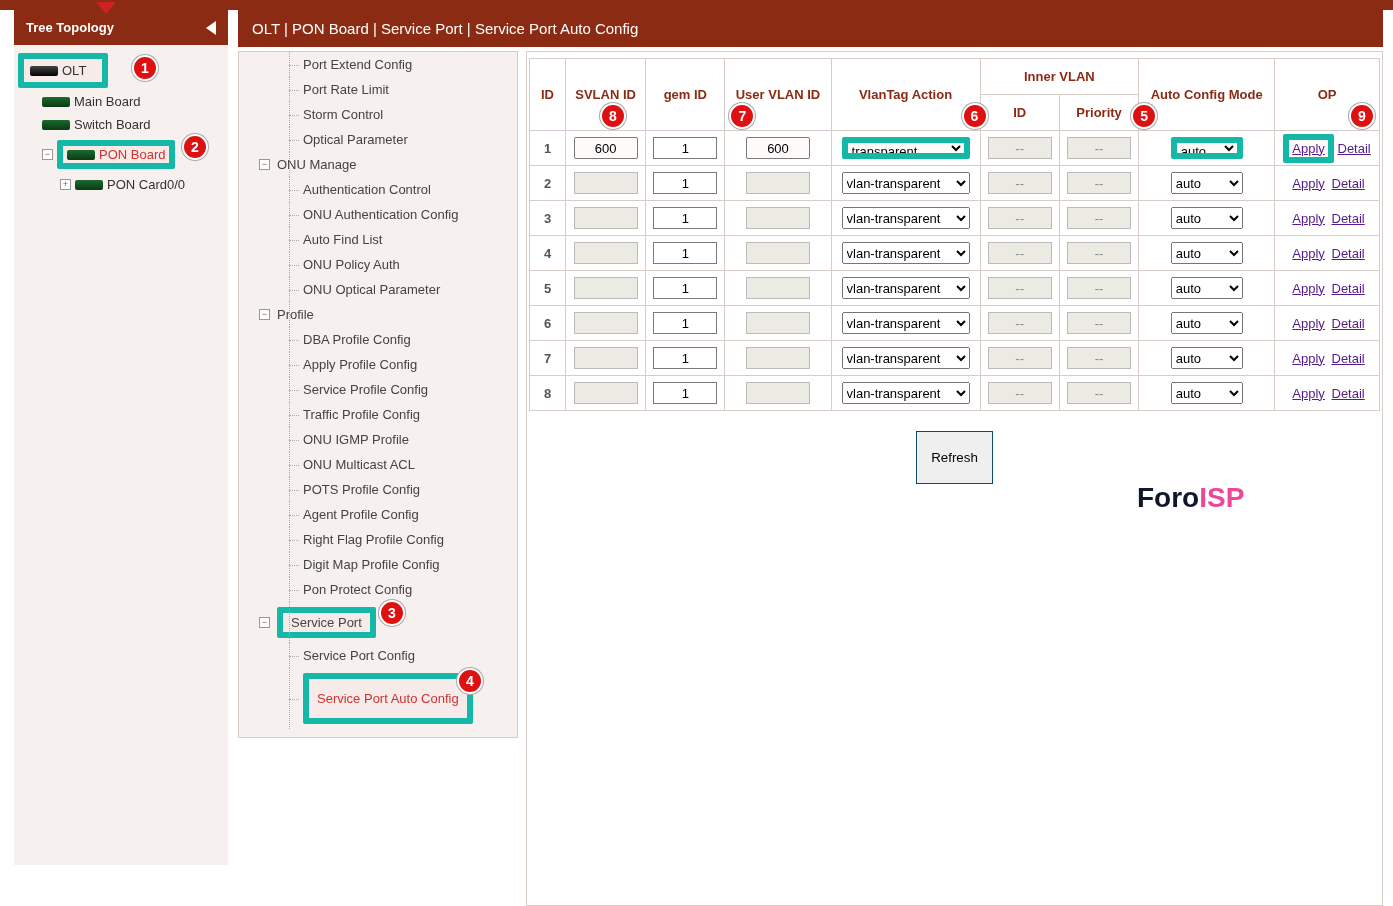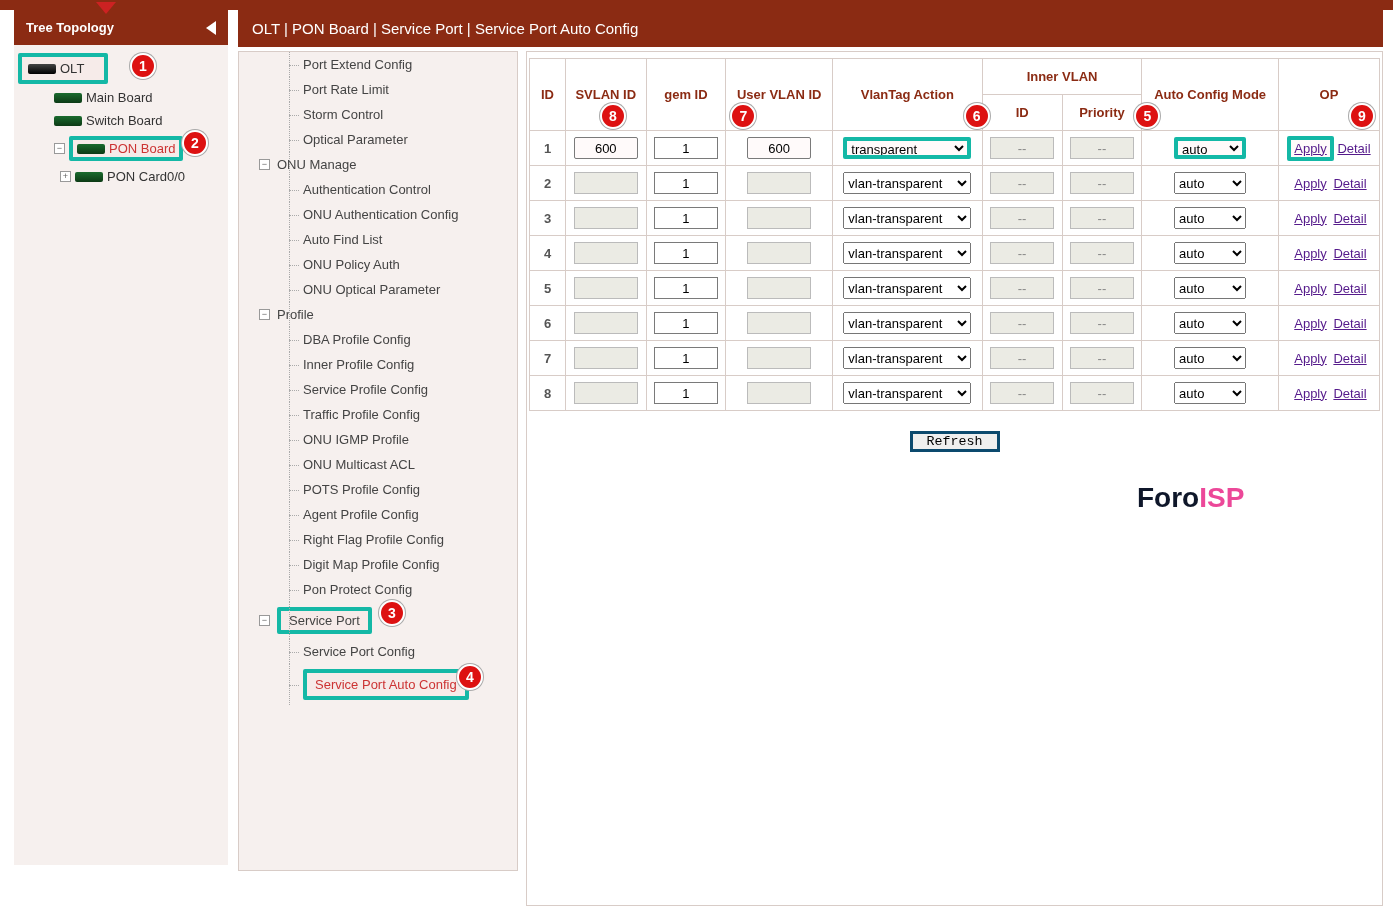--- a/index.html
+++ b/index.html
@@ -10,33 +10,33 @@
   .layout { display: flex; height: 896px; }
   .leftcol { width: 214px; flex-shrink: 0; margin-left: 14px; }
   .rightcol { flex: 1; display: flex; flex-direction: column; padding-left: 10px; padding-right: 10px; }
 
   .panel-head { background: #8b2b13; color: #fff; font-weight: bold; padding: 10px 12px; display: flex; align-items: center; justify-content: space-between; }
   .panel-head .collapse-icon { width: 0; height: 0; border-top: 7px solid transparent; border-bottom: 7px solid transparent; border-right: 10px solid #fff; }
 
   .treebody { background: #f6f0ee; padding: 6px 0; height: 820px; }
   .tree-node { display: flex; align-items: center; padding: 4px 6px; font-size: 13px; color: #333; cursor: pointer; position: relative; }
   .tree-node.l0 { padding-left: 6px; }
-  .tree-node.l1 { padding-left: 40px; }
+  .tree-node.l1 { padding-left: 28px; }
   .tree-node.l2 { padding-left: 46px; }
   .tree-expander { width: 11px; height: 11px; border: 1px solid #999; background:#fff; font-size:9px; line-height:9px; text-align:center; margin-right:4px; color:#666; }
   .tree-icon-dev { width: 28px; height: 10px; background: linear-gradient(#444,#000); border-radius: 2px; margin-right: 4px; }
   .tree-icon-board { width: 28px; height: 10px; background: linear-gradient(#1a6b2e,#0c3a15); border-radius: 2px; margin-right: 4px; }
 
-  .hl-red { border: 4px solid #14b8a6; border-radius: 2px; background: rgba(255,0,0,0.02); }
+  .hl-red { border: 6px solid #14b8a6; border-radius: 2px; background: rgba(255,0,0,0.02); }
   .callout { position: absolute; width: 26px; height: 26px; border-radius: 50%; background: #d11; color:#fff; display:flex; align-items:center; justify-content:center; font-weight:bold; font-size:14px; border:2px solid #fff; box-shadow:0 0 0 1px #aaa; z-index:5; }
 
   .breadcrumb { background: #8b2b13; color: #fff; padding: 10px 14px; font-size: 15px; }
 
   .midrow { display: flex; flex: 1; gap: 8px; margin-top: 4px; }
-  .midnav { width: 280px; background: #f6f0ee; border: 1px solid #d8ccc7; position: relative; overflow-y: scroll; height: 820px; }
+  .midnav { width: 280px; background: #f6f0ee; border: 1px solid #d8ccc7; position: relative; overflow-y: scroll; height: 687px; }
   .midnav ul { list-style: none; }
   .midnav .tn { display:flex; align-items:center; padding: 5px 4px; color:#444; cursor:pointer; position:relative; }
   .midnav .tn.d0 { padding-left: 38px; }
   .midnav .tn.d1 { padding-left: 64px; }
   .midnav .tn.d0 .tree-expander { position:absolute; left:20px; }
   .midnav .tn::before { content:''; position:absolute; left:50px; top:0; bottom:0; border-left:1px dotted #aaa; }
   .midnav .tn.d1::after { content:''; position:absolute; left:50px; top:50%; width:10px; border-top:1px dotted #aaa; }
 
   .content { flex: 1; border: 1px solid #d8ccc7; background:#fff; padding: 6px 2px; overflow:auto; }
 
@@ -45,21 +45,21 @@
   table.cfg th { color:#8b2b13; font-weight:bold; padding: 10px 6px; background:#fff; }
   table.cfg td { padding: 6px 4px; color:#444; position:relative; }
   table.cfg td.rownum { font-weight: bold; color:#555; width:36px;}
   .tin { width: 64px; height:22px; text-align:center; border:1px solid #7a7a7a; font-size:13px; }
   .tin[disabled] { background:#ebebe4; color:#888; border-color:#bbb; }
   .sel { height:22px; font-size:13px; }
   .sel.vta { width: 128px; }
   .sel.mode { width: 72px; }
   .oplink { color:#551a8b; text-decoration: underline; cursor:pointer; font-size:13px; }
   .refresh-wrap { text-align:center; padding: 20px 0; }
-  .btn { padding: 0 14px; background:#efefef; border:3px solid #0c4a6e; cursor:pointer;font-family:Liberation Mono, monospace; }
+  .btn { padding: 18px 14px; background:#efefef; border:1px solid #0c4a6e; cursor:pointer; }
 
   .watermark { position:absolute; left:610px; top:430px; font-size:28px; font-weight:bold; pointer-events:none; }
   .watermark .a{color:#0f172a;} .watermark .b{color:#ec4899;}
 </style>
 </head>
 <body>
 
 <div class="top-accent"></div>
 <div class="layout">
 
@@ -138,21 +138,21 @@
               <span>ONU Optical Parameter</span>
             </li>
           <li class="tn d0">
               <span class="tree-expander">−</span>
               <span>Profile</span>
             </li>
           <li class="tn d1">
               <span>DBA Profile Config</span>
             </li>
           <li class="tn d1">
-              <span>Inner Profile Config</span>
+              <span>Apply Profile Config</span>
             </li>
           <li class="tn d1">
               <span>Service Profile Config</span>
             </li>
           <li class="tn d1">
               <span>Traffic Profile Config</span>
             </li>
           <li class="tn d1">
               <span>ONU IGMP Profile</span>
             </li>
@@ -176,21 +176,21 @@
             </li>
           <li class="tn d0" style="position:relative;">
             <span class="tree-expander">−</span>
             <span class="hl-red" style="padding:2px 8px;"><span>Service Port</span></span>
             <span class="callout" style="left:140px; top:-2px;">3</span>
           </li>
           <li class="tn d1">
               <span>Service Port Config</span>
             </li>
           <li class="tn d1" style="position:relative;">
-            <span class="hl-red" style="padding:4px 8px;color:#c33;"><span>Service Port Auto Config</span></span>
+            <span class="hl-red" style="padding:12px 8px;color:#c33;"><span>Service Port Auto Config</span></span>
             <span class="callout" style="left:218px; top:0;">4</span>
           </li>
         </ul>
         <div style="height:60px;"></div>
       </div>
 
       <div class="content" style="position:relative;">
         <table class="cfg">
           <thead>
             <tr>

